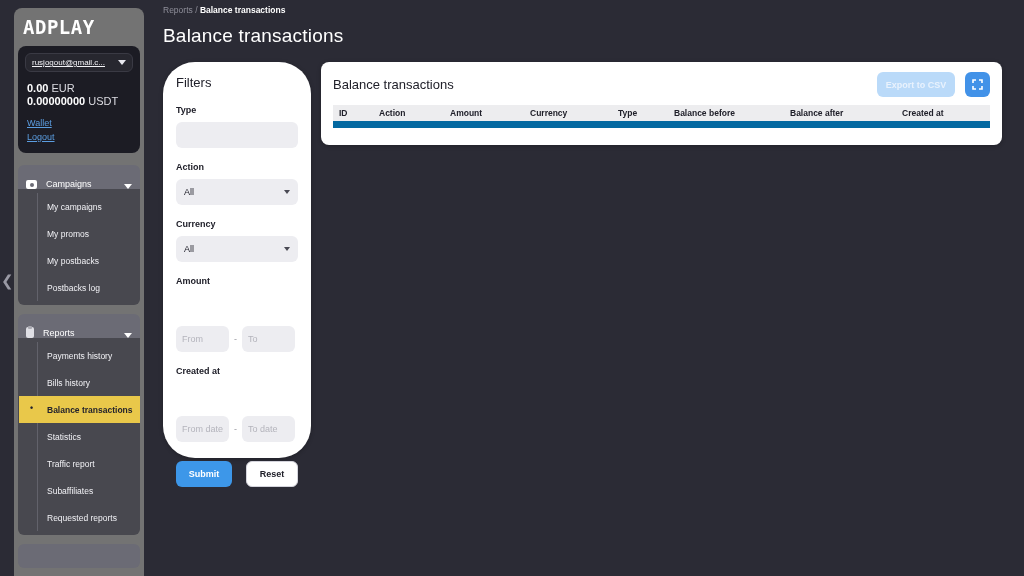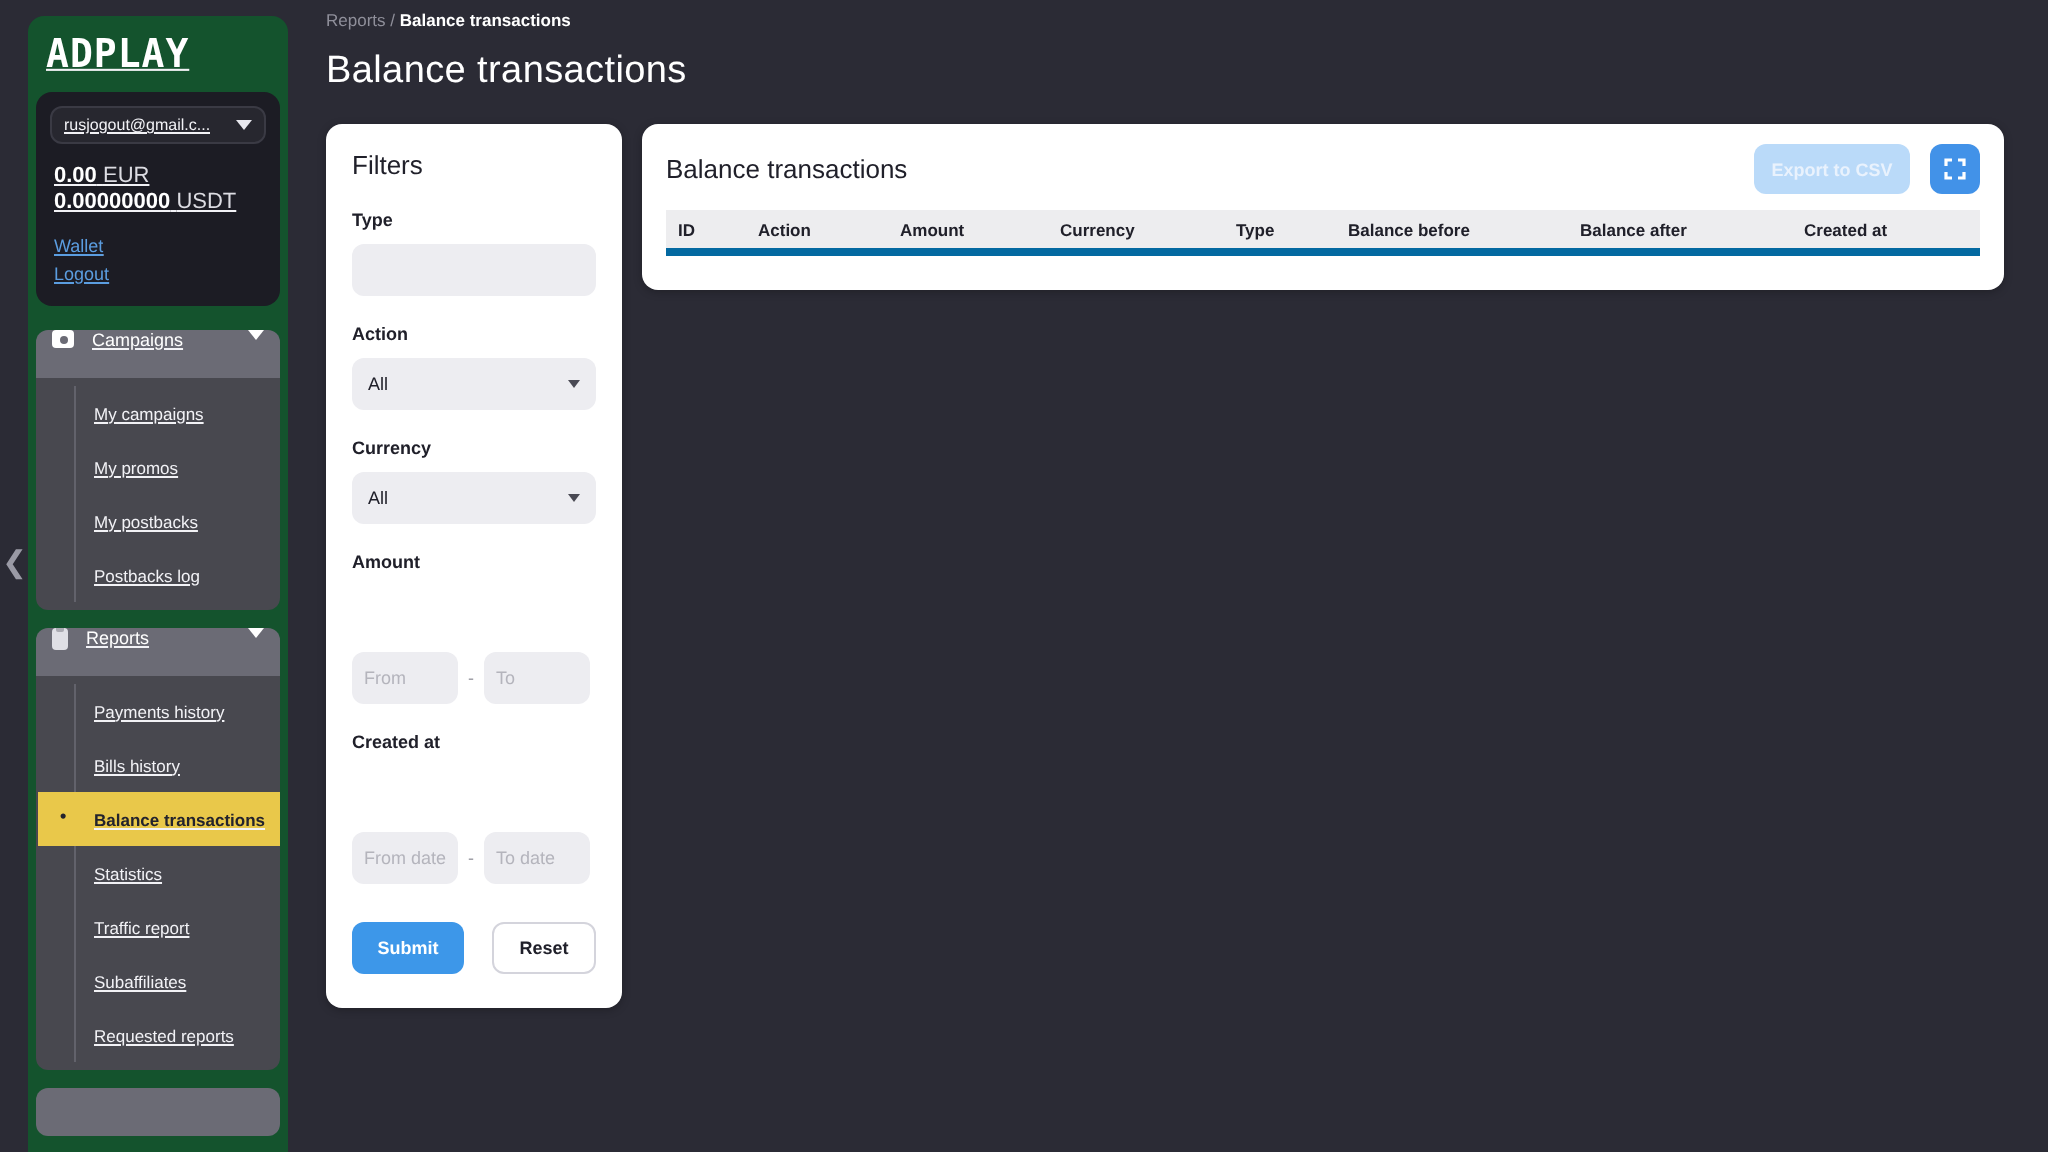--- a/index.html
+++ b/index.html
@@ -4,21 +4,21 @@
 <style>
   * { margin:0; padding:0; box-sizing:border-box; }
   html,body { width:1024px; height:576px; overflow:hidden; }
   body { font-family:"Liberation Sans", sans-serif; background:#2b2b35; position:relative; }
 
   
   .collapse { position:absolute; left:1px; top:272px; color:#9a9aa5; font-size:15px; cursor:pointer; }
 
   
   .sidebar { position:absolute; left:14px; top:8px; width:130px; height:568px;
-             background:#14532d; border-radius:8px 8px 0 0; color:#f2f2f6;text-decoration:underline; }
+             background:#737373; border-radius:8px 8px 0 0; color:#f2f2f6; }
   .logo { font-family:"DejaVu Sans Mono", monospace; font-weight:bold; font-size:19px;
           letter-spacing:0.5px; color:#ffffff; padding:8px 0 6px 9px; transform:scaleY(1.05); }
   .user-panel { margin:2px 4px 12px; background:#1c1c24; border-radius:8px; padding:7px 7px 9px; }
   .email-row { display:flex; align-items:center; justify-content:space-between;
                background:#27272f; border:1px solid #3a3a44; border-radius:6px;
                padding:4px 6px; cursor:pointer; }
   .email { font-size:8px; color:#f2f2f6; text-decoration:underline; white-space:nowrap;
            overflow:hidden; max-width:92px; }
   .chev { width:0; height:0; border-left:4px solid transparent; border-right:4px solid transparent;
           border-top:5px solid #e8e8ee; }
@@ -27,21 +27,21 @@
   .bal-line b { color:#ffffff; }
   .user-links { margin-left:2px; }
   .user-links a { display:block; font-size:9px; color:#5b9de0; text-decoration:underline;
                   line-height:14px; cursor:pointer; }
 
   .menu-item { display:flex; align-items:center; gap:10px; padding:8px 0 8px 13px;
                font-size:9px; cursor:pointer; }
   .dash-icon { width:12px; height:9px; background:#ffffff; border-radius:2px; }
 
   .section { margin:0 4px 9px; border-radius:6px; overflow:hidden; }
-  .section-header { display:flex; align-items:flex-start; gap:9px; background:#6b6b75;
+  .section-header { display:flex; align-items:flex-end; gap:9px; background:#6b6b75;
                     padding:0 8px; height:24px; font-size:9px; color:#ffffff; cursor:pointer; }
   .section-header .chev { margin-left:auto; border-top-color:#ffffff; }
   .cam-icon { width:11px; height:9px; background:#ffffff; border-radius:2px; position:relative; }
   .cam-icon::after { content:""; position:absolute; left:3.5px; top:2.5px; width:4px; height:4px;
                      background:#6b6b75; border-radius:50%; }
   .rep-icon { width:8px; height:11px; background:#dfdfe5; border-radius:2px; position:relative; }
   .rep-icon::after { content:""; position:absolute; left:2px; top:-1px; width:4px; height:3px;
                      background:#aaaab2; border-radius:1px; }
   .submenu { background:#48484f; padding:4px 0; }
   .submenu-inner { margin-left:19px; border-left:1px solid #62626b; }
@@ -52,21 +52,21 @@
   .sub-item.active .bullet { position:absolute; left:11px; top:7px; font-size:9px; color:#23232d; }
 
   
   .breadcrumb { position:absolute; left:163px; top:5px; font-size:8.5px; color:#8f8f9a; }
   .breadcrumb .bc-page { color:#ffffff; font-weight:bold; }
   .page-title { position:absolute; left:163px; top:25px; font-size:19px; color:#ffffff;
                 letter-spacing:0.2px; }
 
   .card { background:#ffffff; border-radius:8px; position:absolute;
           box-shadow:0 1px 4px rgba(0,0,0,0.25); }
-  .filters-card { left:163px; top:62px; width:148px; height:442px; padding:13px; }
+  .filters-card { left:163px; top:62px; width:148px; height:396px; padding:13px;border-radius:32px; }
   .filters-title { font-size:13px; color:#20202a; margin-bottom:15px; }
   .fgroup { margin-bottom:14px; }
   .flabel { font-size:9px; font-weight:bold; color:#20202a; margin-bottom:7px; }
   .finput { width:100%; height:26px; background:#ededf1; border:none; border-radius:6px;
             font-size:9px; color:#20202a; padding:0 8px; font-family:inherit; outline:none; }
   .finput::placeholder { color:#b4b4bc; }
   .fselect { width:100%; height:26px; background:#ededf1; border-radius:6px; display:flex;
              align-items:center; justify-content:space-between; padding:0 8px; font-size:9px;
              color:#20202a; cursor:pointer; }
   .fselect .chev { border-top-color:#4a4a54; border-left-width:3.5px; border-right-width:3.5px;
@@ -84,21 +84,21 @@
 
   .table-card { left:321px; top:62px; width:681px; height:83px; }
   .table-top { display:flex; align-items:center; padding:10px 12px 8px; }
   .table-title { font-size:13px; color:#20202a; }
   .btn-export { margin-left:auto; width:78px; height:25px; background:#badaf9; color:#e9f2fd;
                 border:none; border-radius:6px; font-size:9px; font-weight:bold;
                 cursor:default; font-family:inherit; }
   .btn-fullscreen { margin-left:10px; width:25px; height:25px; background:#4292e8; border:none;
                     border-radius:6px; cursor:pointer; display:flex; align-items:center;
                     justify-content:center; }
-  .thead { margin:0 12px; height:23px; background:#ededef; border-bottom:4px solid #0369a1;
+  .thead { margin:0 12px; height:23px; background:#ededef; border-bottom:7px solid #0369a1;
            display:flex; align-items:center; padding-left:6px; }
   .th { font-size:8.5px; font-weight:bold; color:#20202a; white-space:nowrap; }
 </style>
 </head>
 <body>
 
 <div class="collapse">❮</div>
 
 <div class="sidebar">
   <div class="logo">ADPLAY</div>

